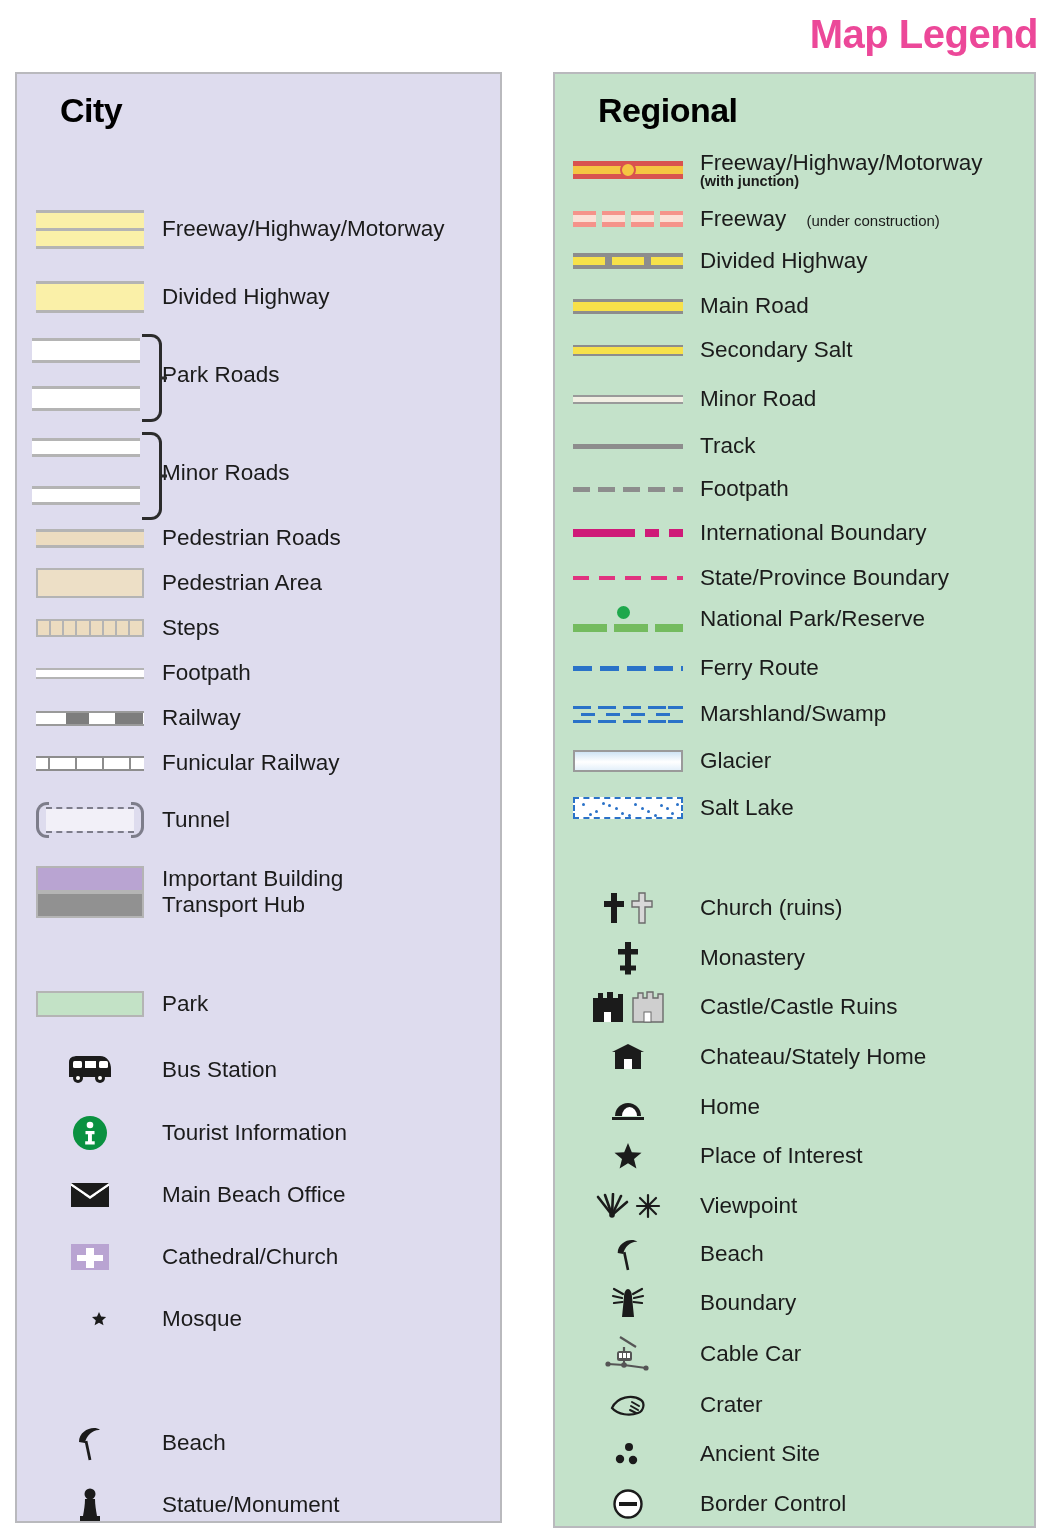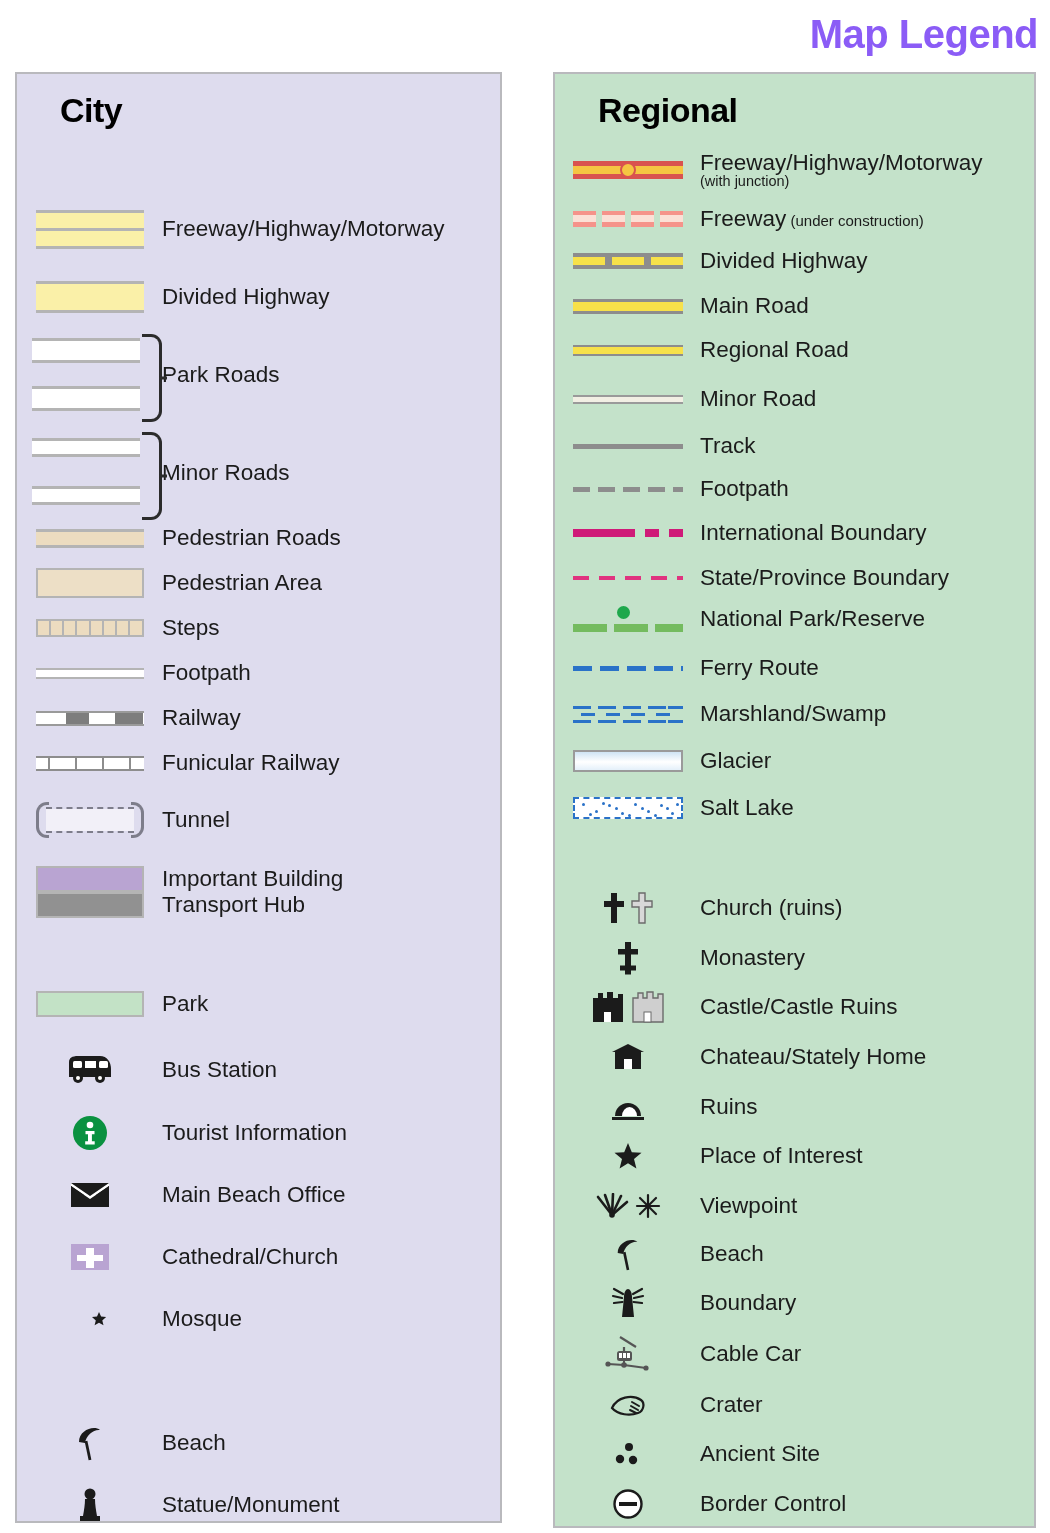--- a/index.html
+++ b/index.html
@@ -4,21 +4,21 @@
 <style>
   html,body{margin:0;padding:0;}
   body{
     width:1050px;height:1533px;background:#ffffff;
     font-family:"Liberation Sans", sans-serif;
     position:relative;overflow:hidden;
   }
   
   #map-title{
     position:absolute;top:14px;right:12px;
-    font-size:40px;font-weight:bold;color:#8b5cf6;
+    font-size:40px;font-weight:bold;color:#ec4899;
     letter-spacing:-0.5px;line-height:1;text-align:right;
   }
   
   .panel{
     position:absolute;
     border:2px solid #b9b9bd;
     box-sizing:border-box;
   }
   #city-panel{
     left:15px;top:72px;width:487px;height:1451px;
@@ -42,22 +42,22 @@
   .sym{
     width:145px;flex:0 0 145px;
     display:flex;align-items:center;justify-content:center;
     position:relative;
   }
   #city-panel .sym{width:145px;flex:0 0 145px;}
   .lbl{
     font-size:22.5px;color:#1b1b1b;
     line-height:1.05;white-space:nowrap;
   }
-  .lbl .sub{font-size:15px;}
-  .lbl .sub2{display:block;font-size:14.5px;margin-top:-1px;}
+  .lbl .sub{font-size:15px;margin-left:16px;}
+  .lbl .sub2{display:block;font-size:14.5px;margin-top:-1px;font-weight:bold;}
   
   .c-freeway{width:108px;}
   .c-freeway .band{
     height:15px;background:#faf0a8;
     border-top:3px solid #b4b4b4;border-bottom:3px solid #b4b4b4;
   }
   .c-freeway .band+.band{margin-top:-3px;}
   
   .c-divided{
     width:108px;height:26px;background:#faf0a8;
@@ -479,21 +479,21 @@
     <div class="sym">
         <div class="r-main"></div>
       </div>
     <div class="lbl">Main Road</div>
   </div>
 
   <div class="row" style="top:262px;height:28px">
     <div class="sym">
         <div class="r-sec"></div>
       </div>
-    <div class="lbl">Regional Road</div>
+    <div class="lbl">Secondary Salt</div>
   </div>
 
   <div class="row" style="top:311px;height:28px">
     <div class="sym">
         <div class="r-minor"></div>
       </div>
     <div class="lbl">Minor Road</div>
   </div>
 
   <div class="row" style="top:359px;height:26px">
@@ -646,21 +646,21 @@
   </div>
 
   <div class="row" style="top:1015px;height:36px">
     <div class="sym">
       <svg width="36" height="30" viewBox="0 0 36 30">
         <path d="M5 24 A13 13 0 1 1 31 24 Z" fill="#1b1b1b"></path>
         <path d="M12 24 A7.5 9 0 1 1 27 24 Z" fill="#ffffff"></path>
         <path d="M2 25 h32 v3 h-32 z" fill="#1b1b1b"></path>
       </svg>
     </div>
-    <div class="lbl">Ruins</div>
+    <div class="lbl">Home</div>
   </div>
 
   <div class="row" style="top:1065px;height:34px">
     <div class="sym">
       <svg width="30" height="30" viewBox="0 0 30 30">
         <path d="M15 2 L18.8 11.2 L28.5 11.8 L21 18 L23.4 27.5 L15 22.2 L6.6 27.5 L9 18 L1.5 11.8 L11.2 11.2 Z" fill="#1b1b1b"></path>
       </svg>
     </div>
     <div class="lbl">Place of Interest</div>
   </div>

